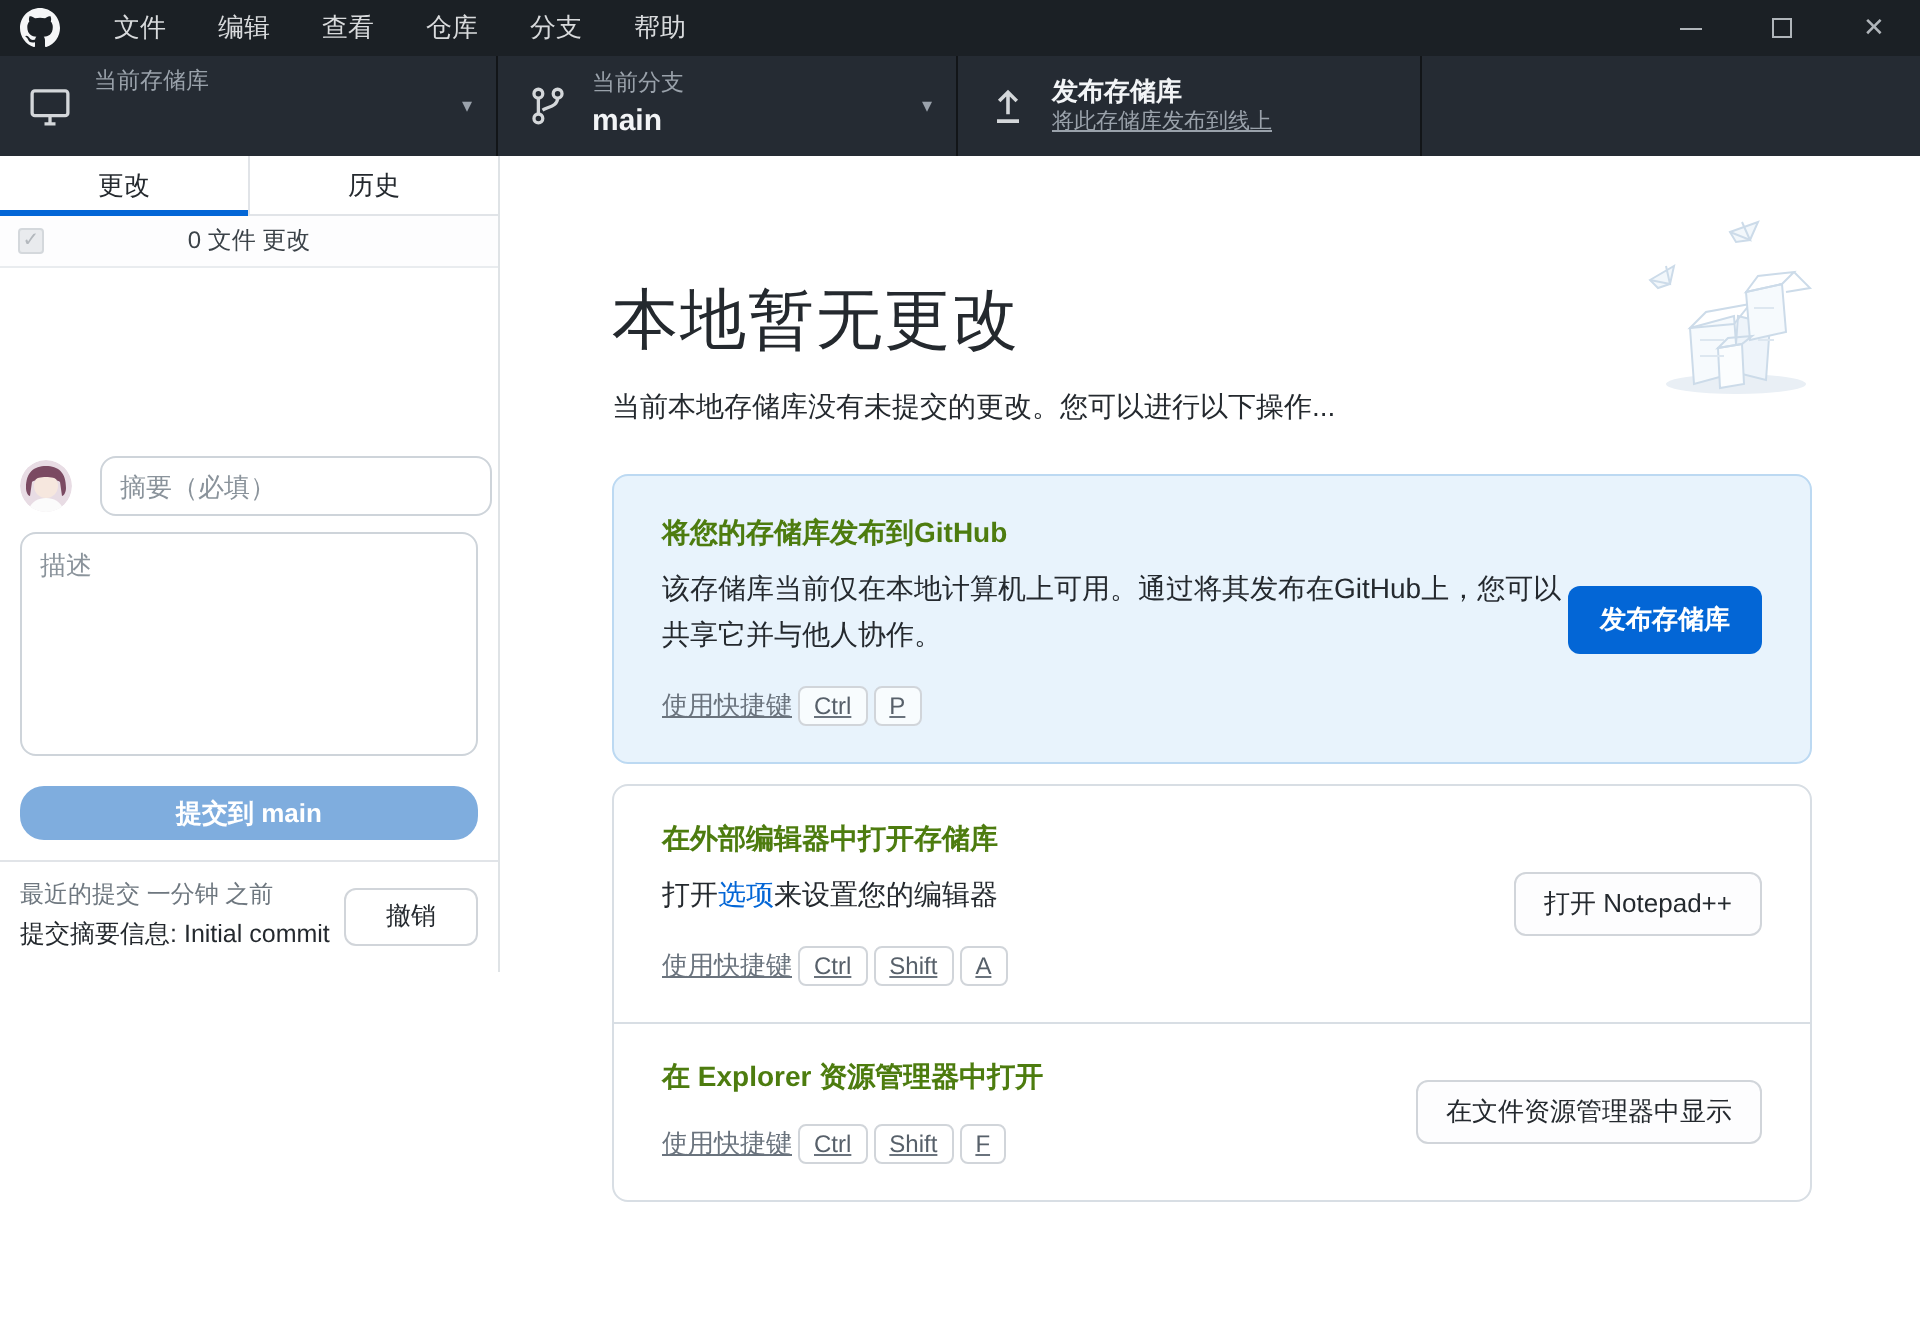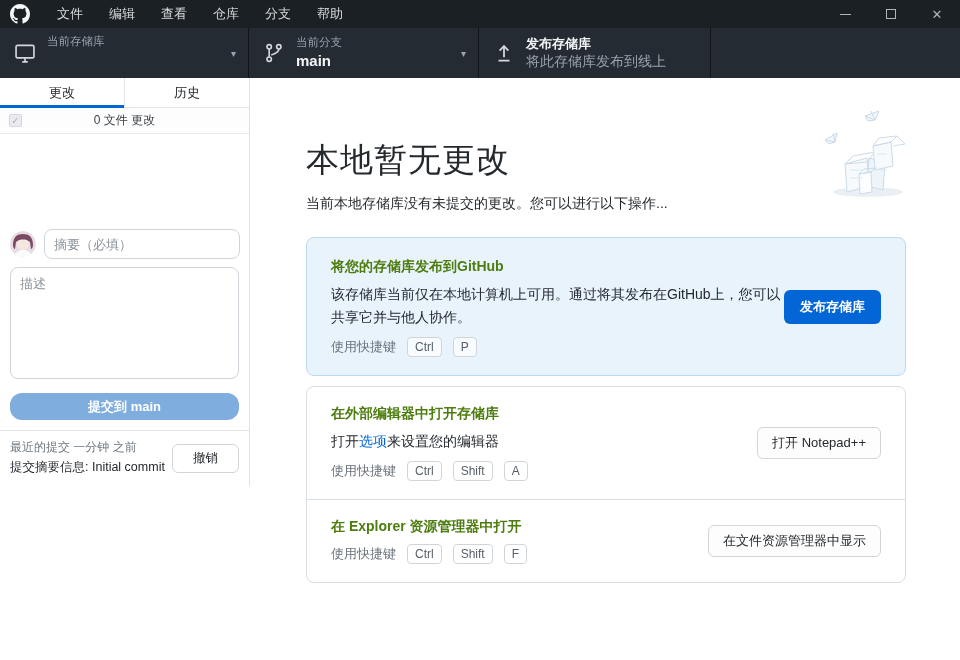--- a/index.html
+++ b/index.html
@@ -19,38 +19,38 @@
   
   .toolbar { height:50px; background:#252b33; display:flex; color:#fff; }
   .tb-section { display:flex; align-items:center; padding:0 12px 0 14px; border-right:1px solid #121518; }
   .tb-s1 { width:249px; } .tb-s2 { width:230px; } .tb-s3 { width:232px; }
   .tb-rest { flex:1; }
   .tb-icon { width:22px; height:22px; margin-right:11px; flex:0 0 auto; }
   .tb-text { display:flex; flex-direction:column; line-height:1.35; }
   .tb-label { font-size:11.5px; color:#9aa2ab; }
   .tb-value { font-size:15px; font-weight:bold; color:#f2f4f6; min-height:15px; }
   .tb-title { font-size:13px; font-weight:bold; color:#f2f4f6; }
-  .tb-sub { font-size:14px; color:#9aa2ab; }
+  .tb-sub { font-size:11px; color:#9aa2ab;text-decoration:underline; }
   .tb-caret { margin-left:auto; color:#9aa2ab; font-size:10px; }
   .tb-s1 .tb-text { transform:translateY(-4px); }
 
   
   .app { display:flex; height:408px; }
 
   
   .sidebar { width:250px; border-right:1px solid #dfe3e6; display:flex; flex-direction:column; background:#fff; }
   .tabbar { height:30px; display:flex; border-bottom:1px solid #e1e4e8; }
   .tab { flex:1; display:flex; align-items:center; justify-content:center; font-size:13px; color:#24292e; position:relative; cursor:pointer; }
   .tab + .tab { border-left:1px solid #e1e4e8; }
   .tab.active::after { content:""; position:absolute; left:0; right:0; bottom:-1px; height:3px; background:#0366d6; }
   .filerow { height:26px; display:flex; align-items:center; justify-content:center; border-bottom:1px solid #e9ecef; background:#fdfdfe; position:relative; font-size:12px; color:#3b4248; }
   .checkbox { position:absolute; left:9px; width:13px; height:13px; background:#e9ebee; border:1px solid #d4d8dc; border-radius:2px; color:#b3b8bd; font-size:10px; line-height:11px; text-align:center; }
   .sb-spacer { flex:1; }
   .commitform { padding:8px 10px 10px; }
-  .cf-row { display:flex; align-items:center; gap:8px; }
+  .cf-row { display:flex; align-items:center; gap:14px; }
   .avatar { width:26px; height:26px; border-radius:50%; flex:0 0 auto; overflow:hidden; }
   .summary-input { flex:1; height:30px; border:1px solid #ced4da; border-radius:8px; padding:0 9px; font-size:13px; font-family:inherit; color:#24292e; outline:none; }
   .summary-input::placeholder, .desc-input::placeholder { color:#8a939b; }
   .desc-input { width:100%; height:112px; margin-top:8px; border:1px solid #ced4da; border-radius:8px; padding:7px 9px; font-size:13px; font-family:inherit; resize:none; outline:none; }
   .commit-btn { width:100%; height:27px; margin-top:10px; background:#7fadde; border:none; border-radius:12px; color:#fff; font-weight:bold; font-size:13px; font-family:inherit; }
   .lastcommit { border-top:1px solid #e1e4e8; padding:8px 10px 10px; position:relative; }
   .lc-meta { font-size:12px; color:#6e777f; }
   .lc-summary { font-size:12.5px; margin-top:3px; color:#24292e; }
   .undo-btn { position:absolute; right:10px; top:13px; padding:5px 20px; background:#fff; border:1px solid #d1d5da; border-radius:6px; font-size:12.5px; font-family:inherit; color:#24292e; }
 
@@ -60,21 +60,21 @@
   .main .subtitle { font-size:14px; margin-top:12px; color:#24292e; }
   .illustration { position:absolute; right:48px; top:30px; }
   .cards { width:600px; margin-top:24px; }
   .card { border-radius:8px; position:relative; }
   .card-publish { background:#e8f3fc; border:1px solid #bcd9f2; padding:20px 24px 18px; margin-bottom:10px; }
   .card-group { background:#fff; border:1px solid #d8dee4; margin-top:10px; }
   .card-section { padding:18px 24px; position:relative; }
   .card-section + .card-section { border-top:1px solid #d8dee4; }
   .card-title { font-size:14px; font-weight:bold; color:#4d7c0f; }
   .card-body { font-size:14px; margin-top:7px; line-height:1.65; max-width:460px; color:#24292e; }
-  .shortcut { margin-top:8px; display:flex; align-items:center; gap:11px; font-size:13px; color:#6a737d; }
+  .shortcut { margin-top:14px; display:flex; align-items:center; gap:3px; font-size:13px; color:#6a737d;text-decoration:underline; }
   .key { display:inline-block; border:1px solid #d1d5da; border-radius:4px; background:rgba(255,255,255,.7); padding:0 7px; height:20px; line-height:19px; font-size:12px; color:#57606a; }
   .btn-primary { position:absolute; right:24px; top:50%; transform:translateY(-50%); background:#0366d6; color:#fff; border:none; border-radius:6px; padding:8px 16px; font-size:13px; font-weight:bold; font-family:inherit; }
   .btn-secondary { position:absolute; right:24px; top:50%; transform:translateY(-50%); background:#fdfdfe; color:#24292e; border:1px solid #d1d5da; border-radius:6px; padding:6px 14px; font-size:13px; font-family:inherit; }
   .link { color:#0366d6; cursor:pointer; }
 </style>
 </head>
 <body>
 
 <div class="titlebar">
   <svg class="gh-logo" viewBox="0 0 16 16" fill="#f5f6f7">

